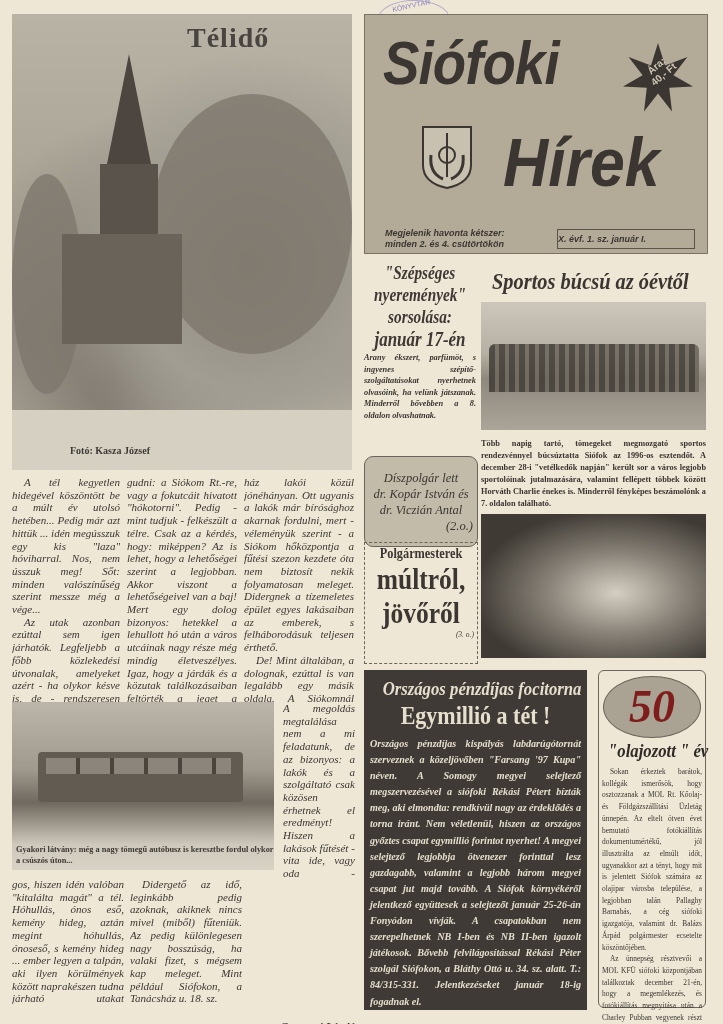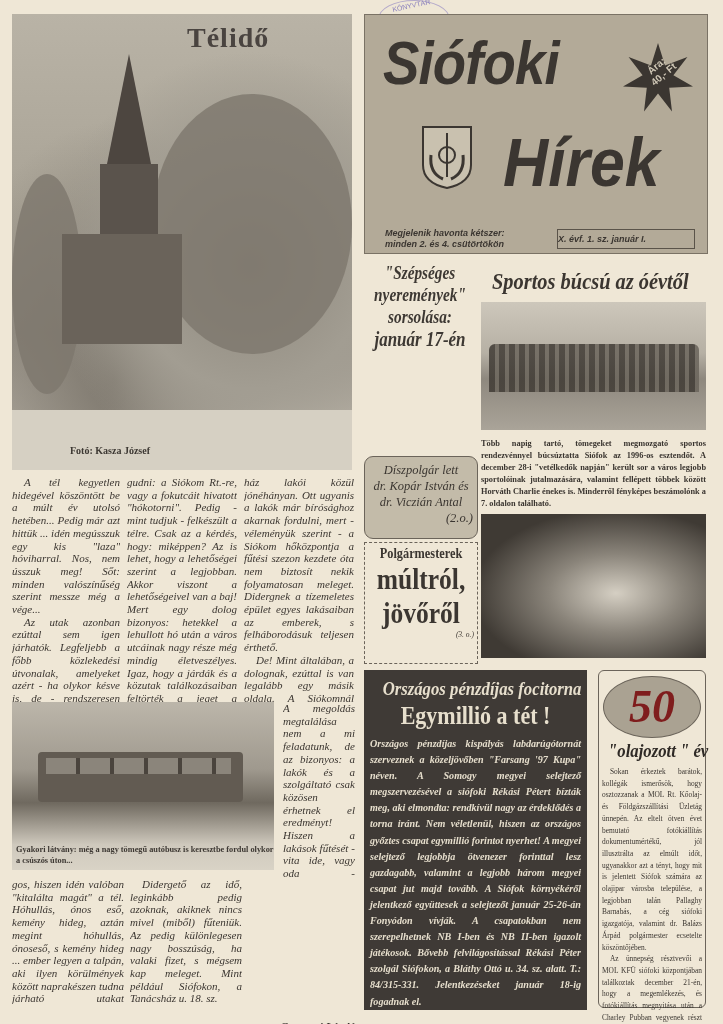--- a/index.html
+++ b/index.html
@@ -48,21 +48,21 @@
   .mast-tagline { position:absolute; left:20px; top:190px; font-size:14px; font-weight:bold; font-style:italic; color:#3b3631; font-family:"Liberation Sans", sans-serif; letter-spacing:.3px; }
   .mast-freq { position:absolute; left:20px; top:213px; font-size:9px; font-weight:bold; font-style:italic; color:#3b3631; font-family:"Liberation Sans", sans-serif; line-height:11px; }
   .mast-issue { position:absolute; left:192px; top:214px; width:136px; height:18px; border:1px solid #5a5349; font-size:9px; font-weight:bold; font-style:italic; color:#3b3631; font-family:"Liberation Sans", sans-serif; text-align:left; line-height:18px; }
   .stamp { position:absolute; left:378px; top:0px; width:70px; height:36px; border:1.5px solid #9a8fc4; border-radius:50%; opacity:.7; }
   .stamp-text { position:absolute; left:392px; top:2px; font-size:7px; color:#8d83bd; transform:rotate(-12deg); font-family:"Liberation Sans", sans-serif; }
 
   
   .szep { left:364px; top:262px; width:112px; text-align:center; }
   .szep-h { font-size:18px; line-height:22px; font-style:italic; font-weight:bold; color:#3d3833; transform:scaleX(.85); }
   .szep-body { margin-top:2px; font-size:8.4px; line-height:11.5px; font-weight:bold; font-style:italic; text-align:justify; }
-  .diszpolgar { left:364px; top:456px; width:104px; height:76px; border:1px solid #6b645a; border-radius:9px; background:#c3bba9; text-align:center; padding:5px 4px 0 4px; }
+  .diszpolgar { left:364px; top:456px; width:104px; height:76px; border:1px solid #6b645a; border-radius:9px; background:#c3bba9; text-align:center; padding:13px 4px 0 4px; }
   .diszpolgar div { font-size:12.5px; line-height:16px; font-style:italic; color:#3b3631; }
   .ref { font-size:7.5px; font-style:italic; text-align:right; }
   .polgar { left:364px; top:542px; width:106px; height:114px; border:1px dashed #6b645a; text-align:center; padding:3px; }
   .polgar .p1 { font-size:14px; font-weight:bold; color:#3b3631; transform:scaleX(.88); }
   .polgar .p2 { font-size:30px; line-height:34px; font-weight:bold; color:#3b3631; transform:scaleX(.85); }
 
   
   .sport-h { left:492px; top:268px; font-size:24px; font-weight:bold; font-style:italic; color:#3b3631; transform:scaleX(.85); transform-origin:left; white-space:nowrap; }
   .sport-photo { left:481px; top:302px; width:225px; height:128px;
     background: linear-gradient(180deg,#cdc7bb 0%, #b6b0a4 40%, #8e887e 60%, #aaa499 100%); }
@@ -160,20 +160,21 @@
     <div>minden 2. és 4. csütörtökön</div>
   </div>
   <div class="mast-issue">X. évf. 1. sz. január I.</div>
 </div>
 
 <div class="abs szep">
   <div class="szep-h">"Szépséges</div>
   <div class="szep-h">nyeremények"</div>
   <div class="szep-h">sorsolása:</div>
   <div class="szep-h" style="font-size:20px">január 17-én</div>
+  <div class="szep-body">Arany ékszert, parfümöt, s ingyenes szépítő-szolgáltatásokat nyerhetnek olvasóink, ha velünk játszanak. Minderről bővebben a 8. oldalon olvashatnak.</div>
 </div>
 
 <div class="abs diszpolgar">
   <div>Díszpolgár lett</div>
   <div>dr. Kopár István és</div>
   <div>dr. Viczián Antal</div>
   <div class="ref">(2.o.)</div>
 </div>
 
 <div class="abs polgar">

